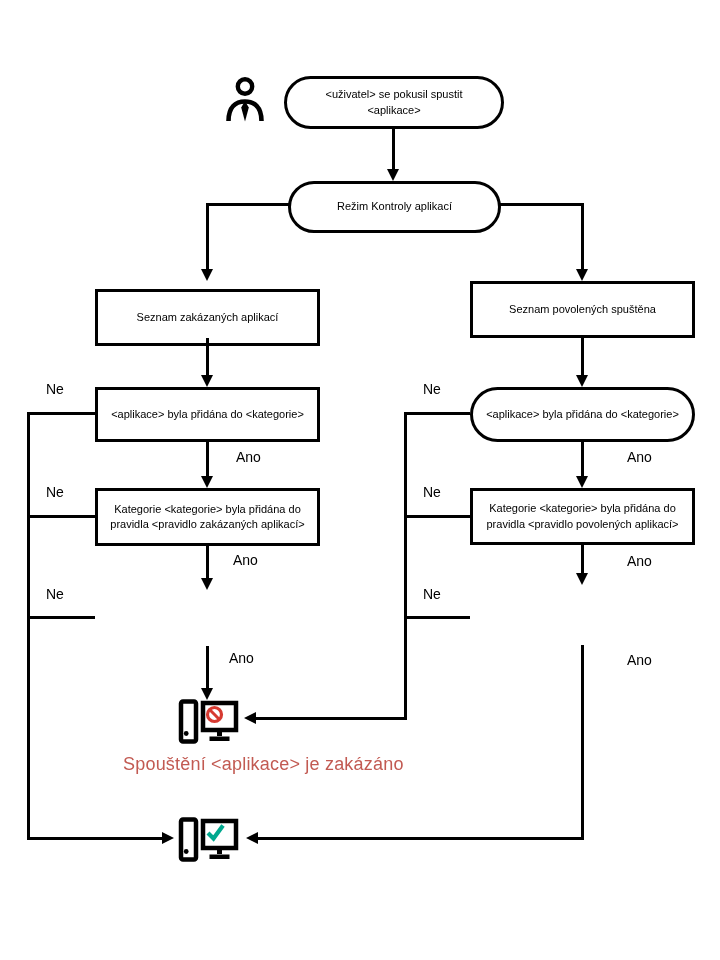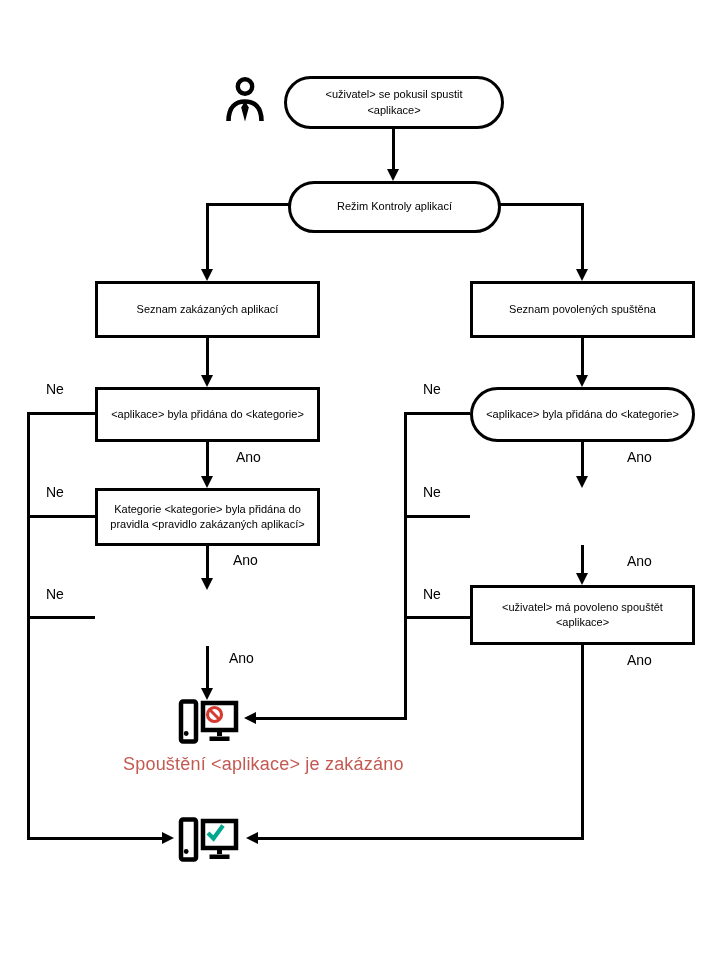--- a/index.html
+++ b/index.html
@@ -41,33 +41,33 @@
       <circle cx="19" cy="9.5" r="7.2" fill="none" stroke="#000" stroke-width="4.4"></circle>
       <path d="M2.5,44 C2.5,30 9.5,24.5 19,24.5 C28.5,24.5 35.5,30 35.5,44" fill="none" stroke="#000" stroke-width="4.6"></path>
       <path d="M19,24 L22.8,30.5 L19,44.5 L15.2,30.5 Z" fill="#000"></path>
     </svg>
   </div>
 
   <div class="node round28" style="left:284px; top:76px; width:220px; height:53px;">&lt;uživatel&gt; se pokusil spustit &lt;aplikace&gt;</div>
 
   <div class="node round26" style="left:288px; top:181px; width:213px; height:52px;">Režim Kontroly aplikací</div>
 
-  <div class="node" style="left:95px; top:281px; width:225px; height:57px;">Seznam zakázaných aplikací</div>
+  <div class="node" style="left:95px; top:289px; width:225px; height:57px;">Seznam zakázaných aplikací</div>
 
   <div class="node" style="left:470px; top:281px; width:225px; height:57px;">Seznam povolených spuštěna</div>
 
   <div class="node" style="left:95px; top:387px; width:225px; height:55px;">&lt;aplikace&gt; byla přidána do &lt;kategorie&gt;</div>
 
   <div class="node stadium" style="left:470px; top:387px; width:225px; height:55px;">&lt;aplikace&gt; byla přidána do &lt;kategorie&gt;</div>
 
   <div class="node" style="left:95px; top:488px; width:225px; height:58px;">Kategorie &lt;kategorie&gt; byla přidána do pravidla &lt;pravidlo zakázaných aplikací&gt;</div>
 
+  <div class="node" style="left:470px; top:488px; width:225px; height:57px;">Kategorie &lt;kategorie&gt; byla přidána do pravidla &lt;pravidlo povolených aplikací&gt;</div>
 
 
-  <div class="node" style="left:470px; top:585px; width:225px; height:60px;">&lt;uživatel&gt; má povoleno spouštět &lt;aplikace&gt;</div>
 
   <div class="line" style="left:392px; top:129px; width:3px; height:40px;"></div>
   <div class="arrow-down" style="left:387px; top:169px;"></div>
 
   <div class="line" style="left:206px; top:203px; width:85px; height:3px;"></div>
   <div class="line" style="left:498px; top:203px; width:86px; height:3px;"></div>
   <div class="line" style="left:206px; top:203px; width:3px; height:66px;"></div>
   <div class="arrow-down" style="left:201px; top:269px;"></div>
   <div class="line" style="left:581px; top:203px; width:3px; height:66px;"></div>
   <div class="arrow-down" style="left:576px; top:269px;"></div>

